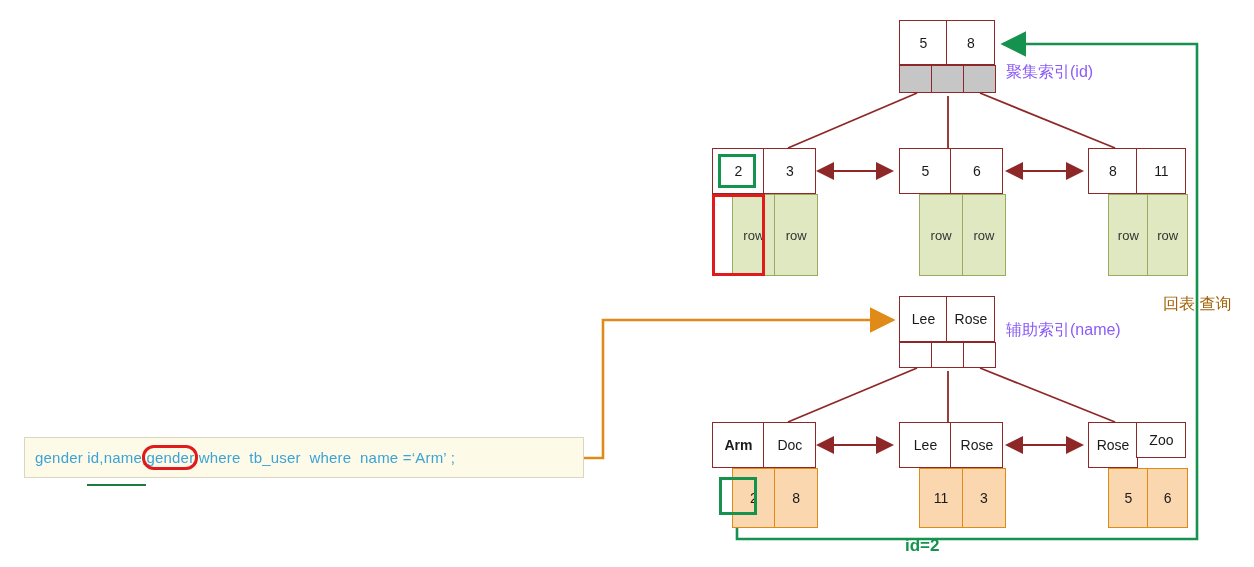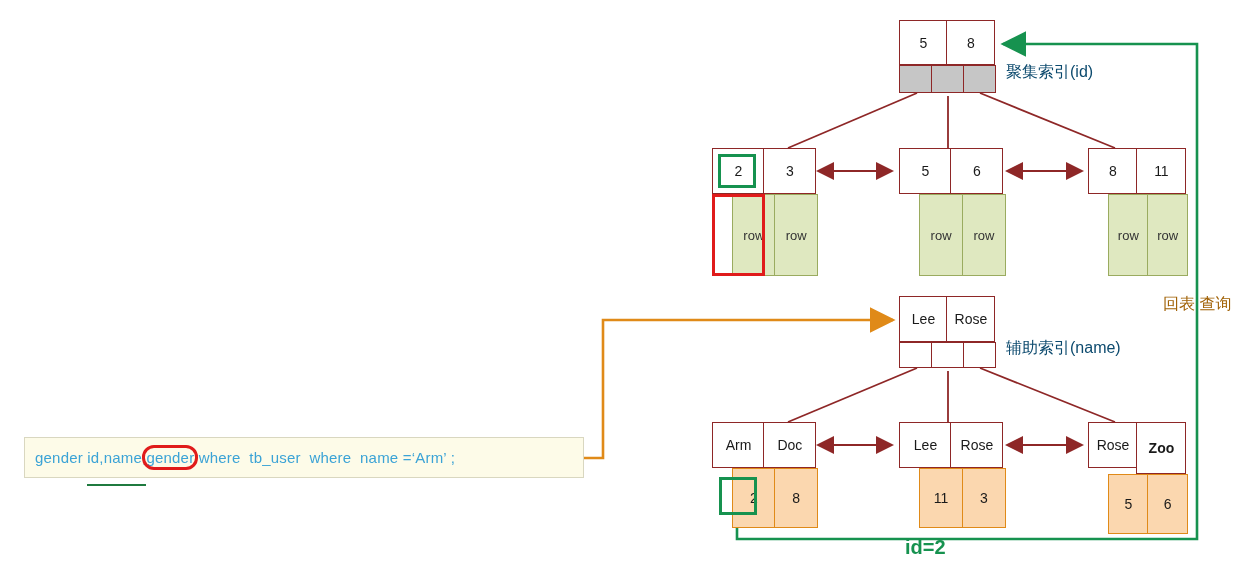--- a/index.html
+++ b/index.html
@@ -88,39 +88,39 @@
 
   
   .ring {
     position: absolute;
     box-sizing: border-box;
     pointer-events: none;
   }
   .ring.green-ring { border: 3px solid #16924f; }
   .ring.red-ring   { border: 3px solid #e01b1b; }
 
-  .bold-key { font-weight: normal; }
+  .bold-key { font-weight: bold; }
 
   
   .label {
     position: absolute;
     white-space: nowrap;
     font-family: "Liberation Sans", sans-serif;
   }
   .label-cn {
     font-size: 16px;
-    color: #0c4a6e;
+    color: #8b5cf6;
   }
   .label-red {
     font-size: 16px;
     color: #a16207;
     font-weight: 500;
   }
   .label-green {
-    font-size: 20px;
+    font-size: 17px;
     color: #16924f;
     font-weight: bold;
   }
 
   
   #sqlbox {
     position: absolute;
     left: 24px;
     top: 437px;
     width: 560px;
@@ -248,21 +248,21 @@
       <div class="keycell" style="width:49px;height:46px;">Lee</div>
       <div class="keycell" style="width:49px;height:46px;">Rose</div>
     </div>
     <div class="ptrrow">
       <div class="ptrcell plain" style="width:34px;height:26px;"></div>
       <div class="ptrcell plain" style="width:33px;height:26px;"></div>
       <div class="ptrcell plain" style="width:33px;height:26px;"></div>
     </div>
   </div>
 
-  <div class="label label-cn" style="left:1006px; top:338px;">辅助索引(name)</div>
+  <div class="label label-cn" style="left:1006px; top:320px;">辅助索引(name)</div>
 
   <div class="node" style="left:712px; top:422px; width:106px;">
     <div class="keyrow">
       <div class="keycell bold-key" style="width:53px;height:46px;">Arm</div>
       <div class="keycell" style="width:53px;height:46px;">Doc</div>
     </div>
     <div class="datarow">
       <div class="datacell orange" style="width:53px;height:60px;">2</div>
       <div class="datacell orange" style="width:53px;height:60px;">8</div>
     </div>
@@ -276,21 +276,21 @@
     </div>
     <div class="datarow">
       <div class="datacell orange" style="width:53px;height:60px;">11</div>
       <div class="datacell orange" style="width:53px;height:60px;">3</div>
     </div>
   </div>
 
   <div class="node" style="left:1088px; top:422px; width:100px;">
     <div class="keyrow">
       <div class="keycell" style="width:50px;height:46px;">Rose</div>
-      <div class="keycell" style="width:50px;height:52px;font-weight:bold;">Zoo</div>
+      <div class="keycell" style="width:50px;height:36px;">Zoo</div>
     </div>
     <div class="datarow">
       <div class="datacell orange" style="width:50px;height:60px;">5</div>
       <div class="datacell orange" style="width:50px;height:60px;">6</div>
     </div>
   </div>
 
   <div class="label label-red" style="left:1163px; top:294px;">回表 查询</div>
 
   <div class="label label-green" style="left:905px; top:536px;">id=2</div>

